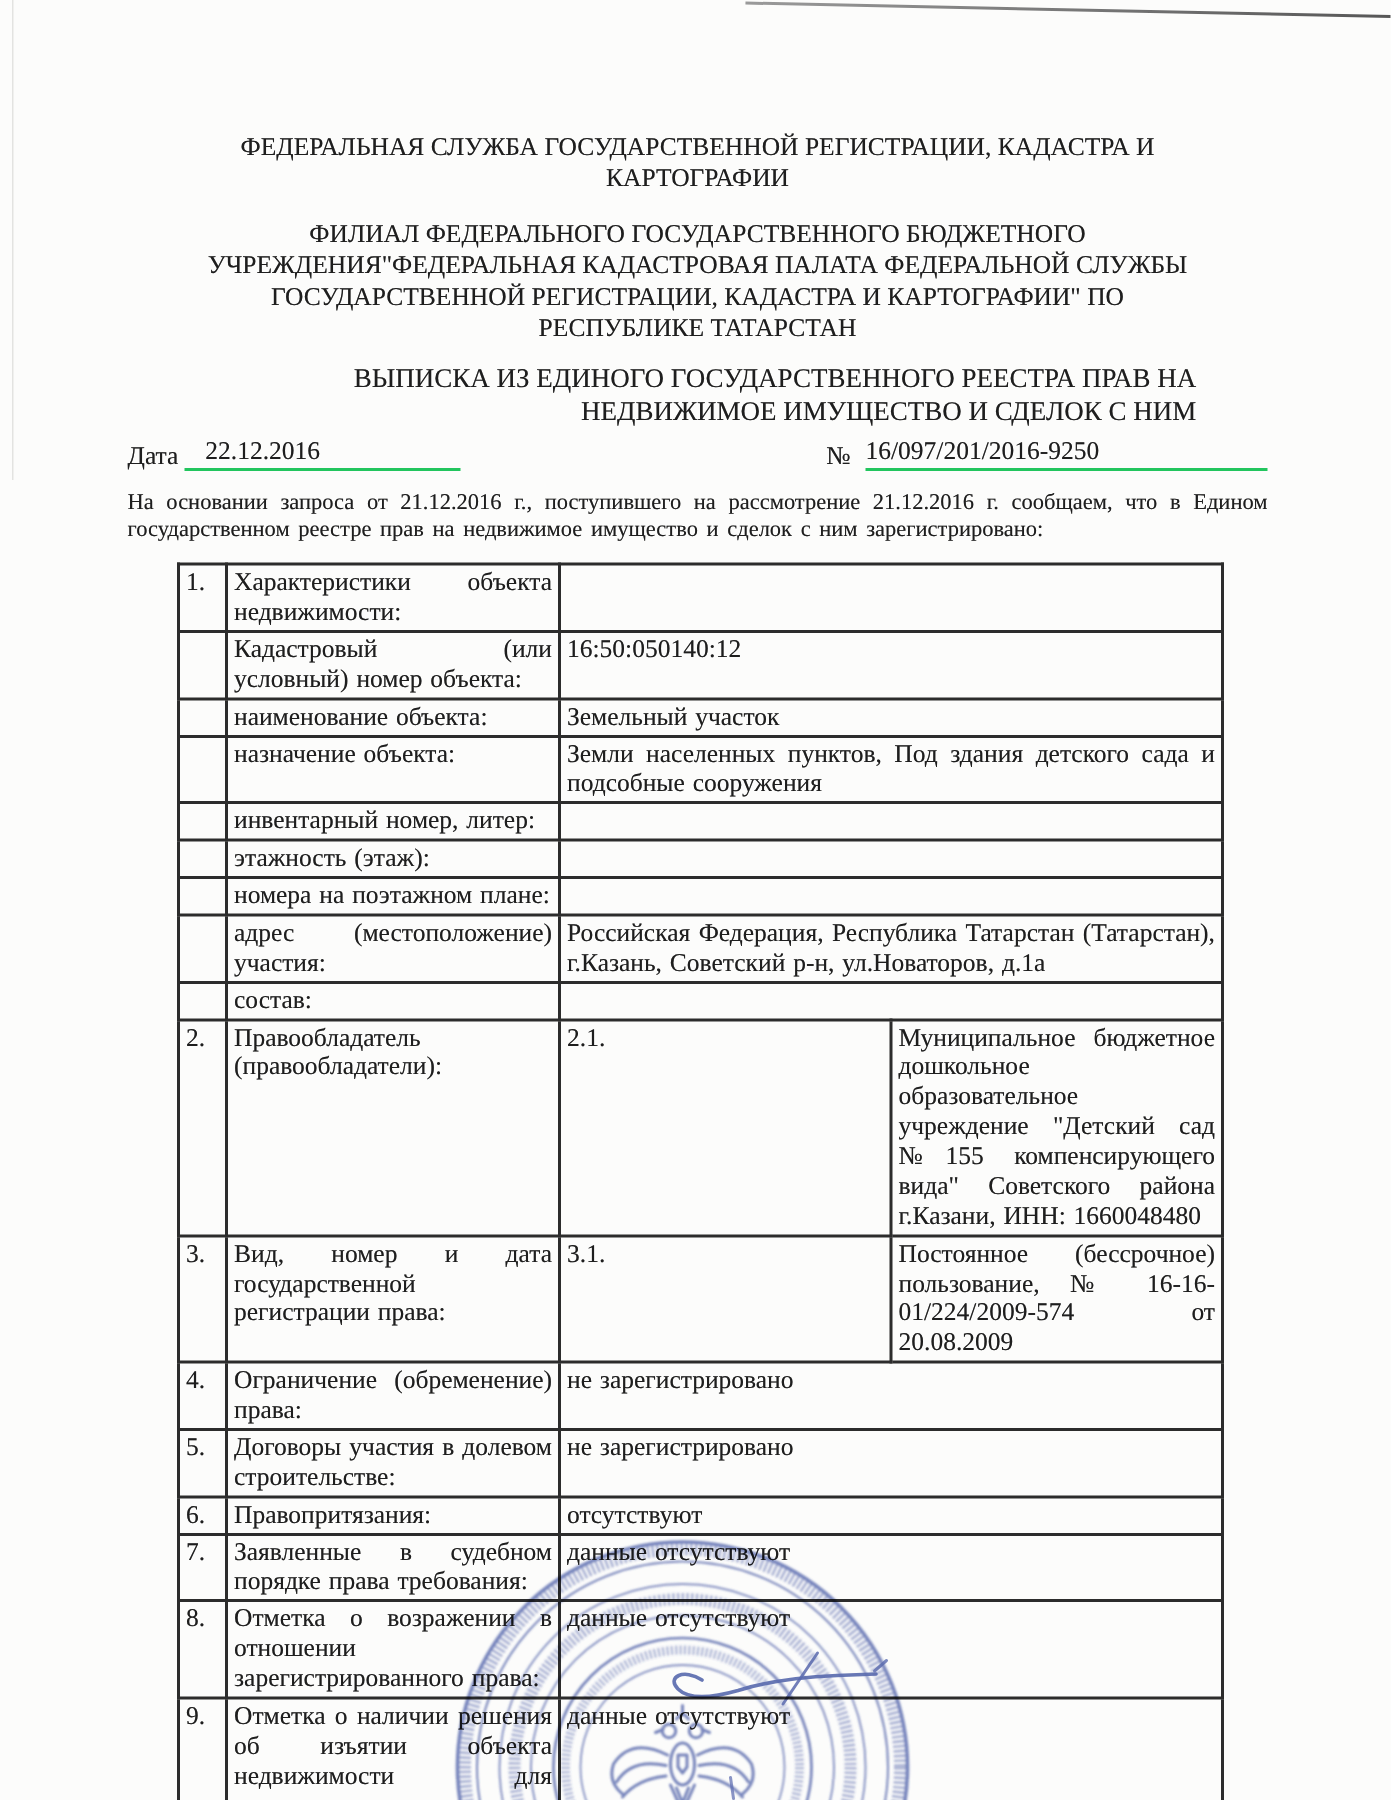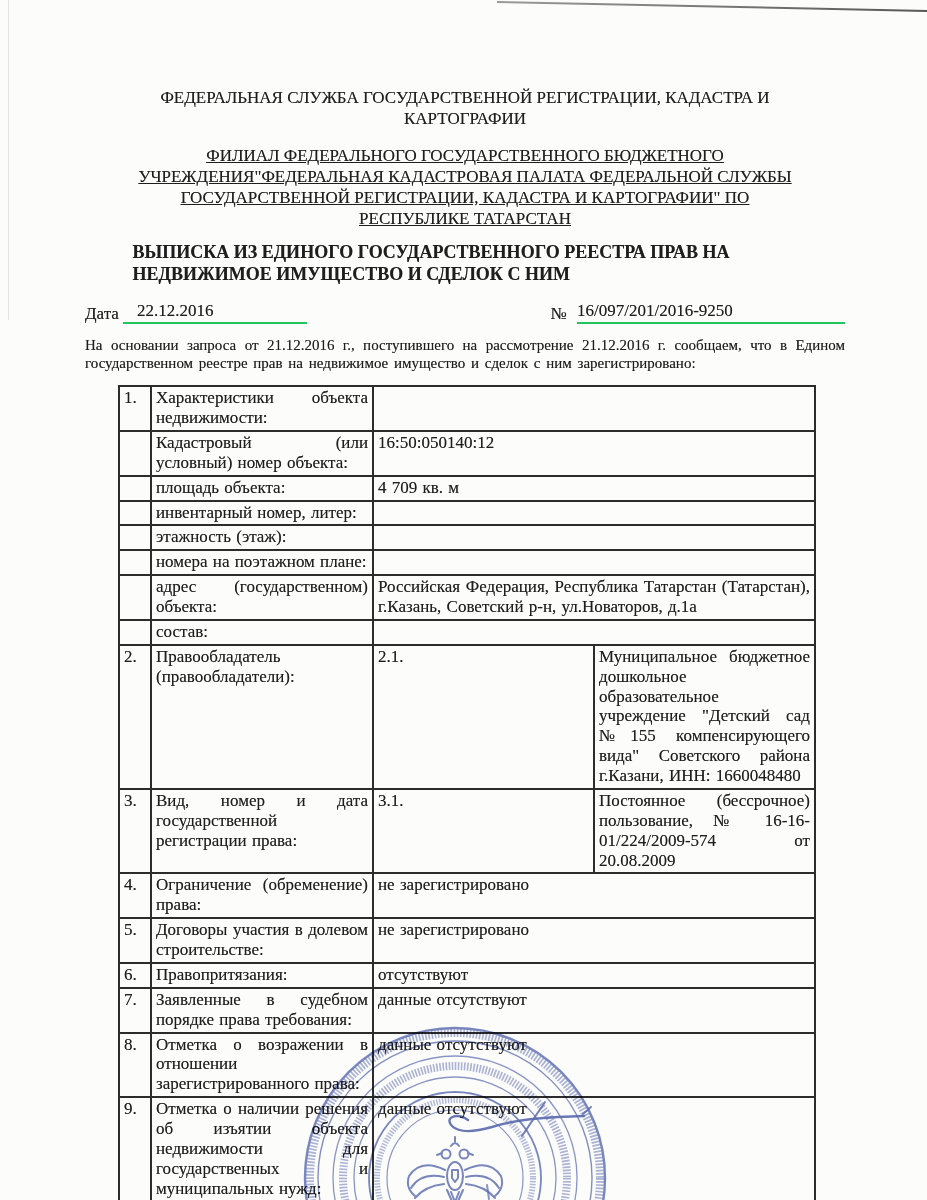--- a/index.html
+++ b/index.html
@@ -20,24 +20,24 @@
     position:absolute;top:1px;left:497px;width:440px;height:2px;
     background:linear-gradient(90deg,#9a9a9a,#555);
     transform:rotate(1.2deg);transform-origin:left top;
   }
   .artifact-leftline{
     position:absolute;top:0;left:8px;width:1px;height:320px;background:#e3e3e1;
   }
   
   .org-block{ text-align:center; font-size:17px; line-height:1.22; margin:0 auto; }
   .org1{ max-width:645px; margin-bottom:17px; }
-  .org2{ max-width:660px; margin-bottom:13px;text-decoration:underline; }
+  .org2{ max-width:660px; margin-bottom:13px; }
   .doc-title{
-    text-align:left; font-weight:bold; font-size:18px; line-height:1.2;
-    max-width:665px; margin:0 auto 15px auto;
+    text-align:right; font-weight:normal; font-size:18px; line-height:1.2;
+    max-width:665px; margin:0 auto 5px auto;
   }
   
   .meta-row{ display:flex; align-items:flex-end; font-size:17px; margin-bottom:12px; }
   .meta-label{ white-space:nowrap; }
   .u-line{ border-bottom:2px solid #22c55e; display:inline-block; }
   .date-val{ width:170px; padding:0 0 1px 14px; margin-left:4px;}
   .meta-spacer{ flex:1; }
   .num-sign{ margin-right:10px; }
   .num-val{ width:268px; padding-bottom:1px; }
   
@@ -95,41 +95,46 @@
           <td class="c-label">Характеристики объекта недвижимости:</td>
           <td class="c-val" colspan="2"></td>
         </tr>
         <tr>
           <td class="c-num"></td>
           <td class="c-label">Кадастровый (или условный) номер объекта:</td>
           <td class="c-val" colspan="2">16:50:050140:12</td>
         </tr>
         <tr>
           <td class="c-num"></td>
-          <td class="c-label">площадь объекта:</td>
-          <td class="c-val" colspan="2">4 709 кв. м</td>
+          <td class="c-label">наименование объекта:</td>
+          <td class="c-val" colspan="2">Земельный участок</td>
+        </tr>
+        <tr>
+          <td class="c-num"></td>
+          <td class="c-label">назначение объекта:</td>
+          <td class="c-val" colspan="2">Земли населенных пунктов, Под здания детского сада и подсобные сооружения</td>
         </tr>
         <tr>
           <td class="c-num"></td>
           <td class="c-label">инвентарный номер, литер:</td>
           <td class="c-val" colspan="2"></td>
         </tr>
         <tr>
           <td class="c-num"></td>
           <td class="c-label">этажность (этаж):</td>
           <td class="c-val" colspan="2"></td>
         </tr>
         <tr>
           <td class="c-num"></td>
           <td class="c-label">номера на поэтажном плане:</td>
           <td class="c-val" colspan="2"></td>
         </tr>
         <tr>
           <td class="c-num"></td>
-          <td class="c-label">адрес (государственном) объекта:</td>
+          <td class="c-label">адрес (местоположение) участия:</td>
           <td class="c-val" colspan="2">Российская Федерация, Республика Татарстан (Татарстан), г.Казань, Советский р-н, ул.Новаторов, д.1а</td>
         </tr>
         <tr>
           <td class="c-num"></td>
           <td class="c-label">состав:</td>
           <td class="c-val" colspan="2"></td>
         </tr>
         <tr>
           <td class="c-num">2.</td>
           <td class="c-label">Правообладатель (правообладатели):</td>

